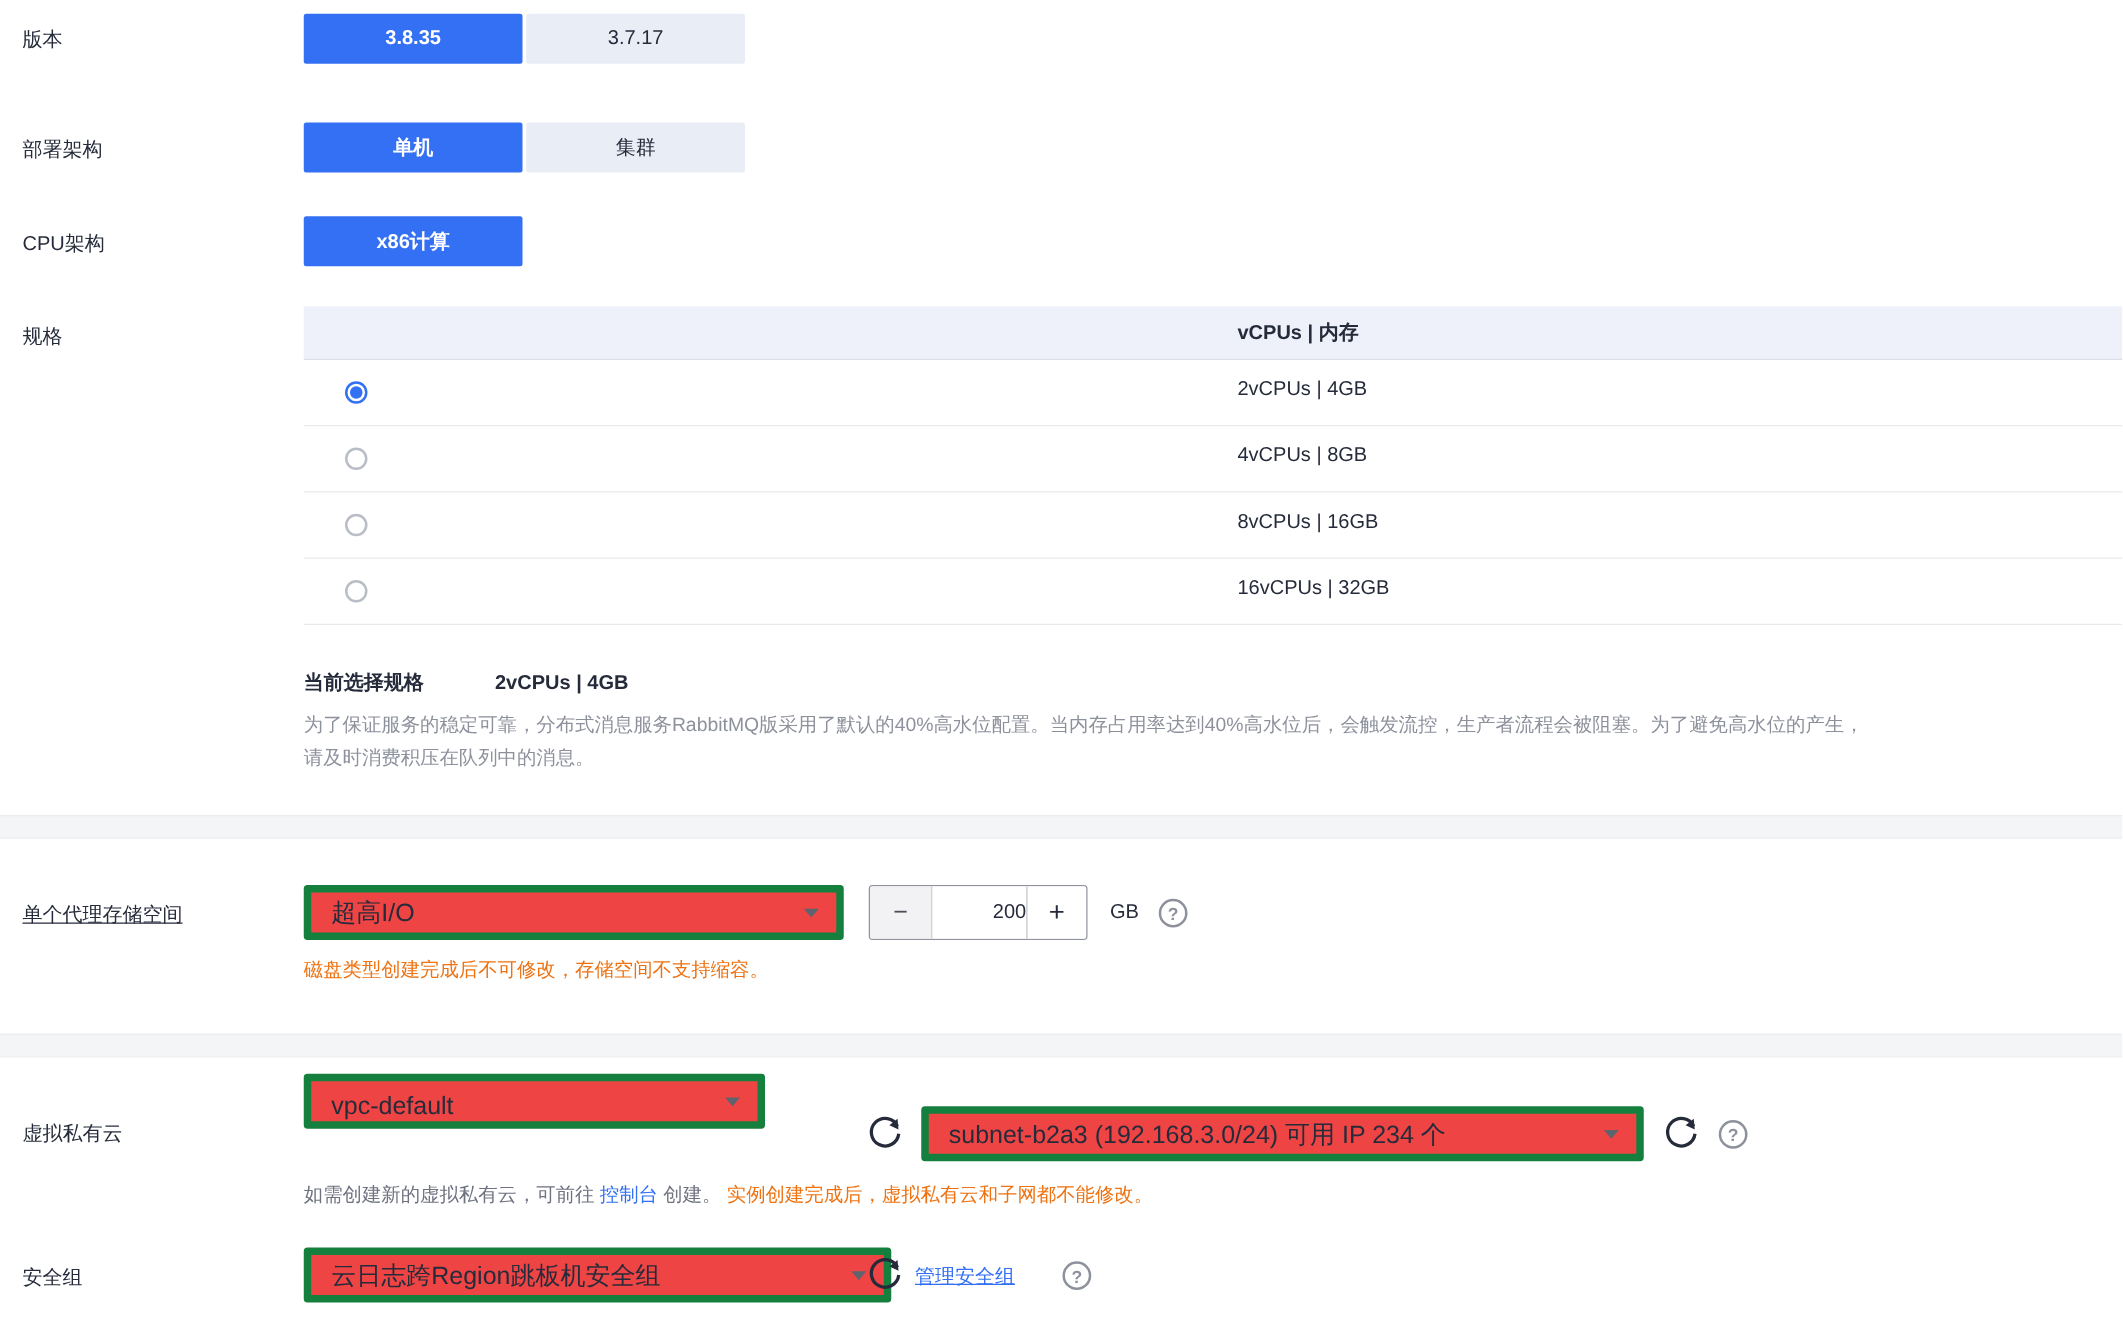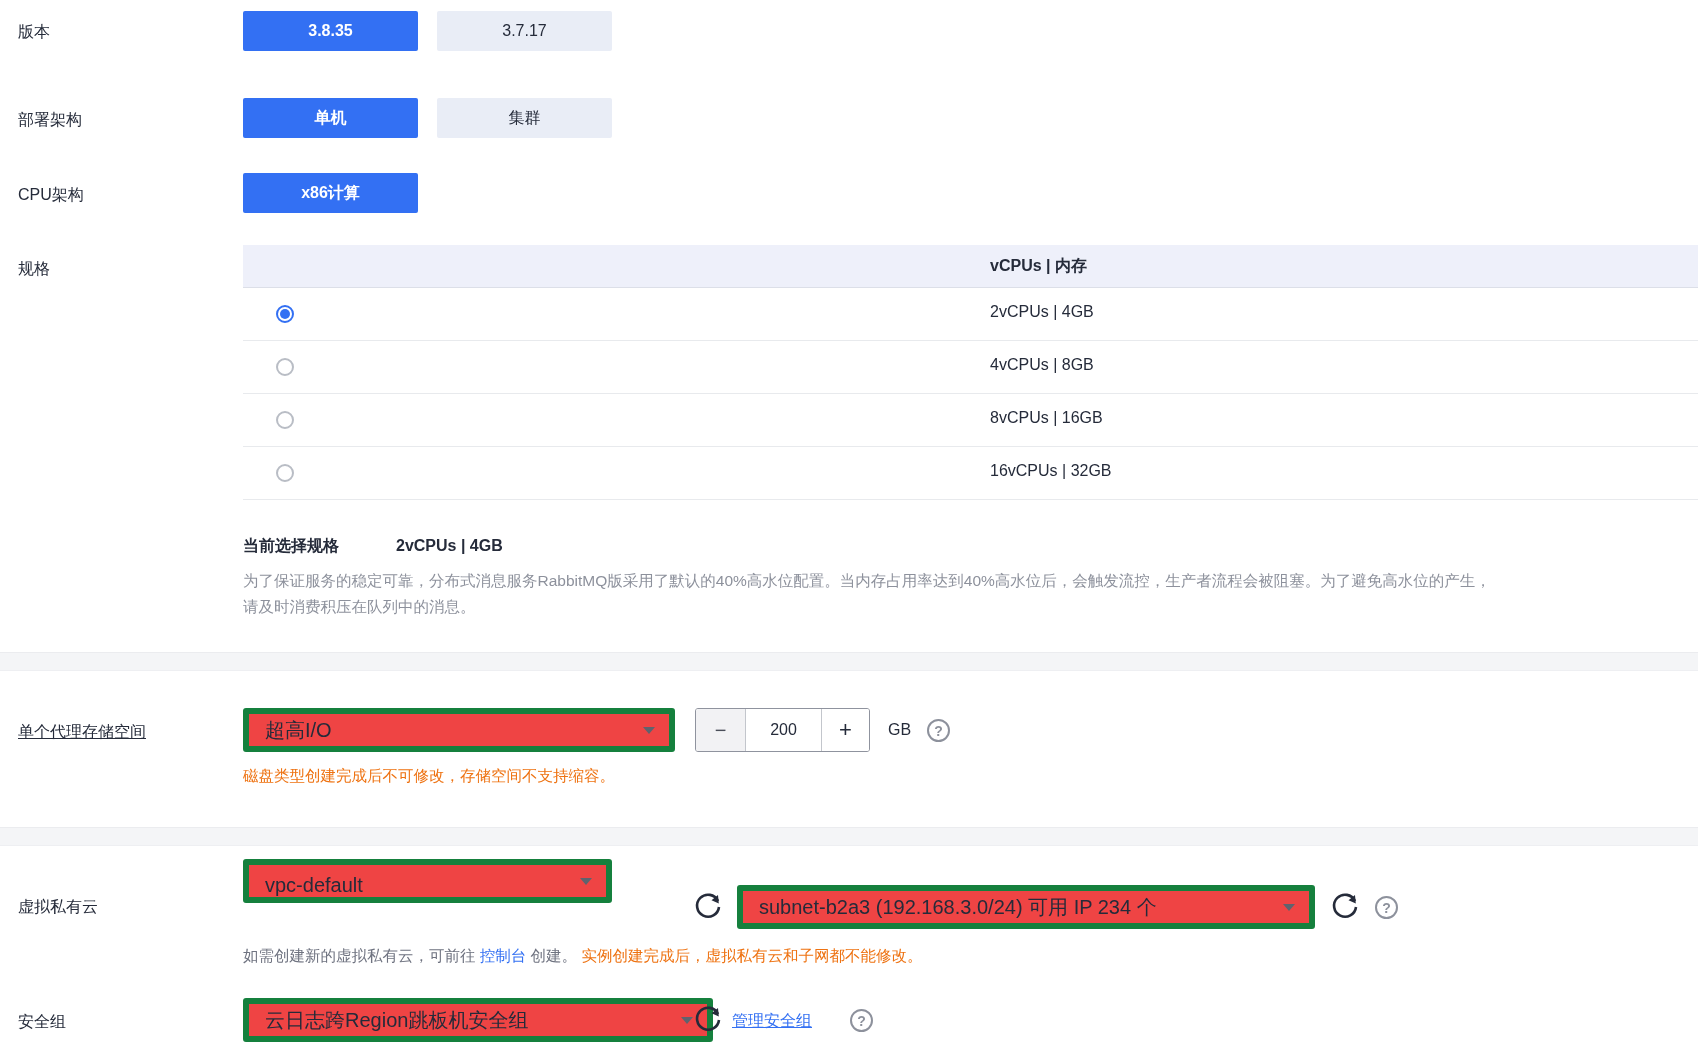--- a/index.html
+++ b/index.html
@@ -5,21 +5,21 @@
   * { margin:0; padding:0; box-sizing:border-box; }
   html,body { background:#fff; }
   body { font-family:"Liberation Sans","DejaVu Sans",sans-serif; color:#252b3a; }
   .page { position:relative; width:1698px; height:1055px; background:#fff; overflow:hidden; }
 
   .field-label { position:absolute; left:18px; font-size:16px; color:#252b3a; }
 
   
   .seg-group { position:absolute; display:flex; }
   .seg-btn {
-    width:175px; height:40px; margin-right:19px;
+    width:175px; height:40px; margin-right:3px;
     display:flex; align-items:center; justify-content:center;
     font-size:16px; background:#e9edf6; color:#252b3a; cursor:pointer;
     border-radius:2px;
   }
   .seg-btn.selected { background:#3370f3; color:#fff; font-weight:bold; }
 
   
   .spec-table { position:absolute; left:243px; top:245px; width:1455px; }
   .spec-header {
     height:43px; background:#eef0fa; position:relative;
@@ -52,21 +52,21 @@
   }
   .caret { position:absolute; right:14px; top:50%; margin-top:-3px;
            width:0; height:0; border-left:6px solid transparent; border-right:6px solid transparent;
            border-top:7px solid #5f636e; }
 
   .stepper { position:absolute; left:695px; width:175px; height:44px; border:1px solid #8f939e;
              border-radius:3px; display:flex; background:#fff; overflow:hidden; }
   .stepper .minus { width:50px; background:#f2f2f4; border-right:1px solid #c3c6cc;
                     display:flex; align-items:center; justify-content:center;
                     font-size:20px; color:#4a4e59; cursor:pointer; }
-  .stepper input { flex:1; border:none; outline:none; text-align:center; font-size:16px;
+  .stepper input { flex:1; border:none; outline:none; text-align:right; font-size:16px;
                    color:#252b3a; font-family:inherit; min-width:0; }
   .stepper .plus { width:48px; border-left:1px solid #c3c6cc; background:#fff;
                    display:flex; align-items:center; justify-content:center;
                    font-size:22px; color:#252b3a; cursor:pointer; }
 
   .unit { position:absolute; font-size:16px; color:#252b3a; }
 
   .help { position:absolute; width:23px; height:23px; border-radius:50%;
           border:2px solid #8d919c; color:#8d919c; font-size:14px; font-weight:bold;
           display:flex; align-items:center; justify-content:center; cursor:pointer; background:#fff; }

